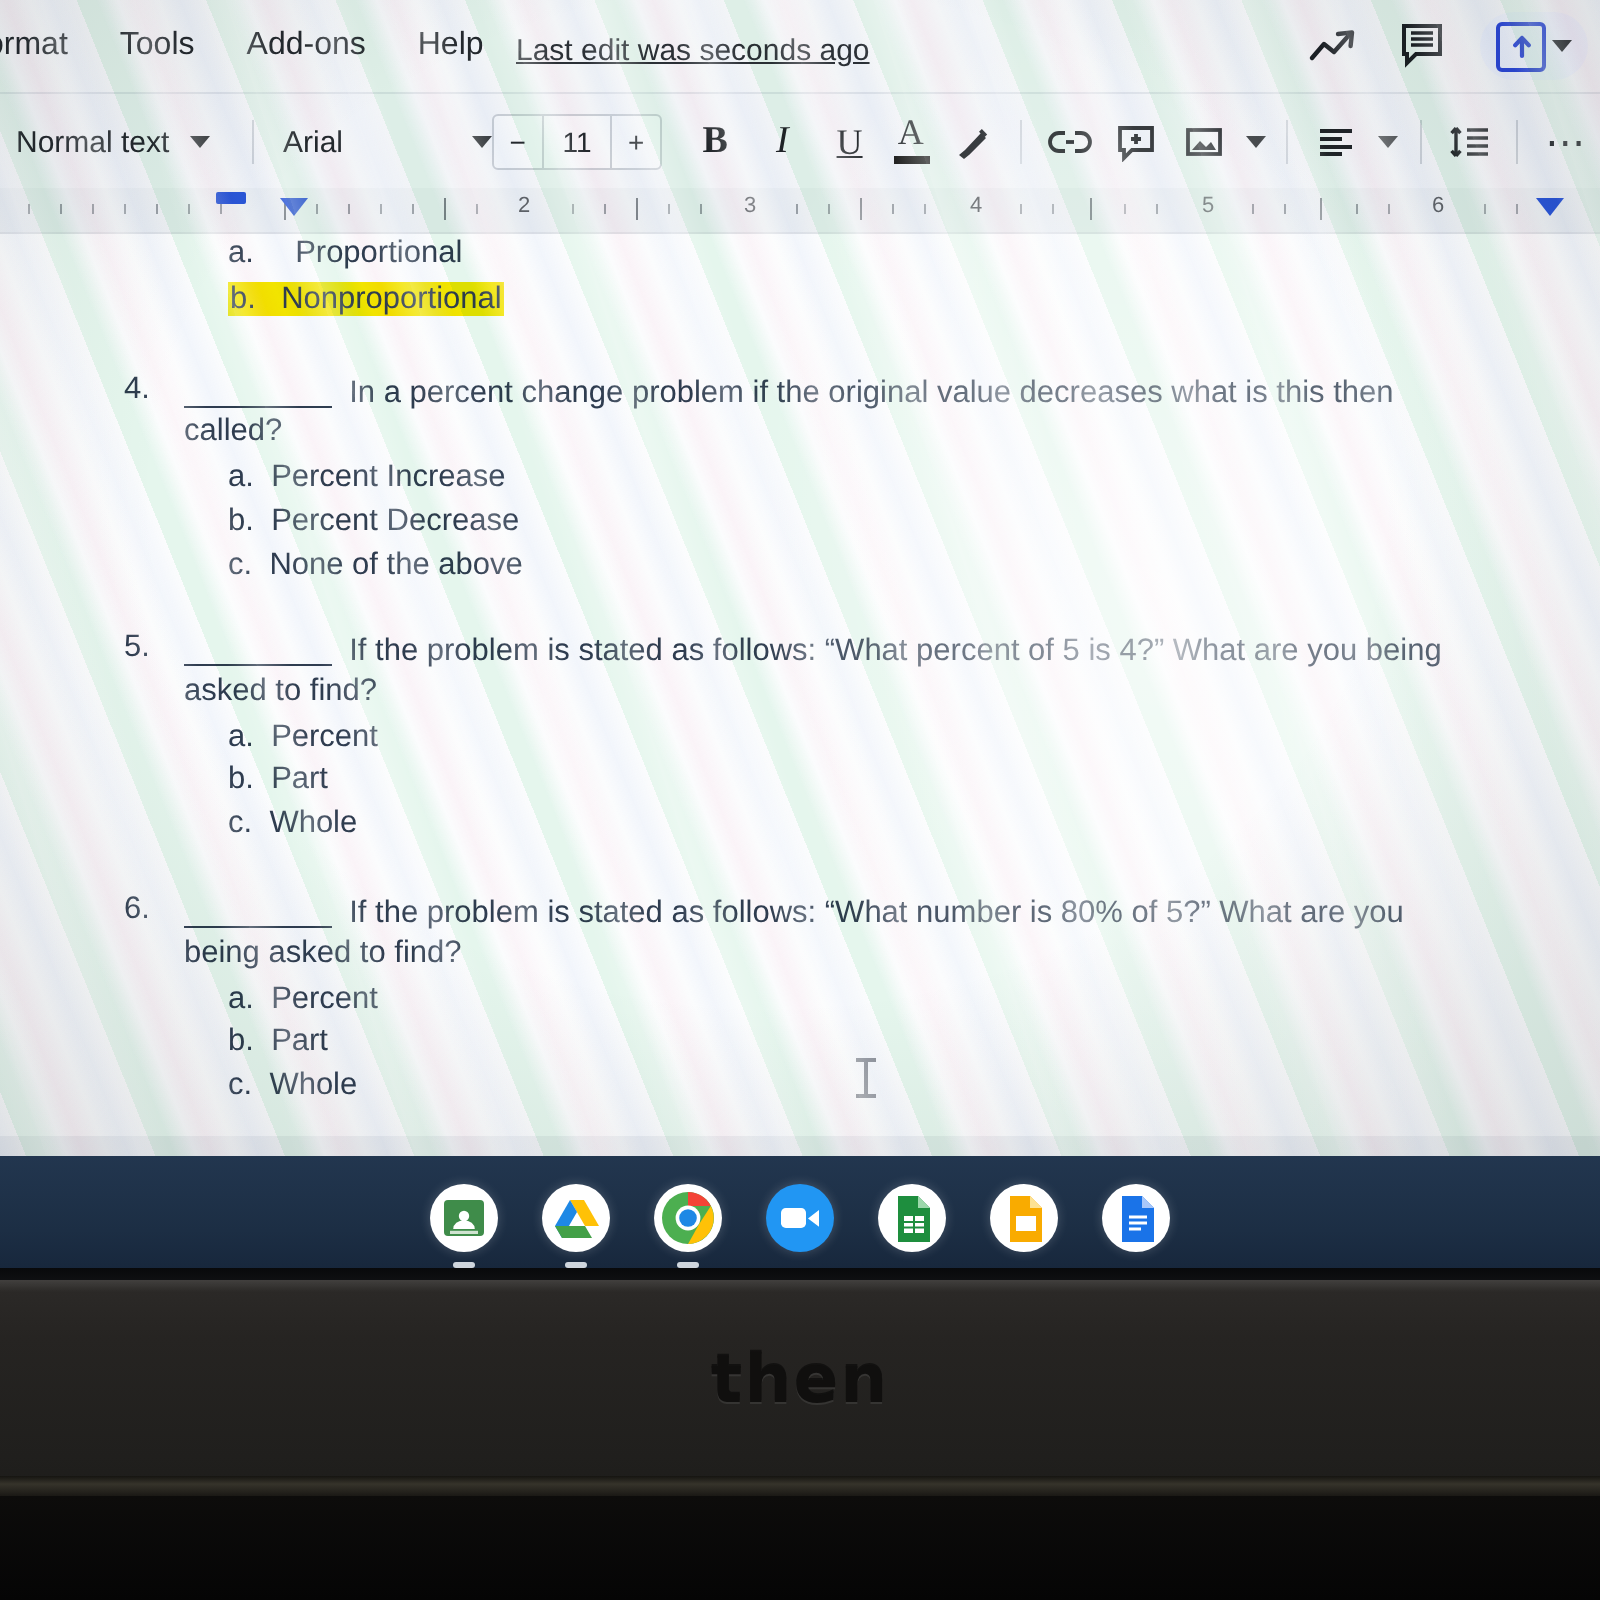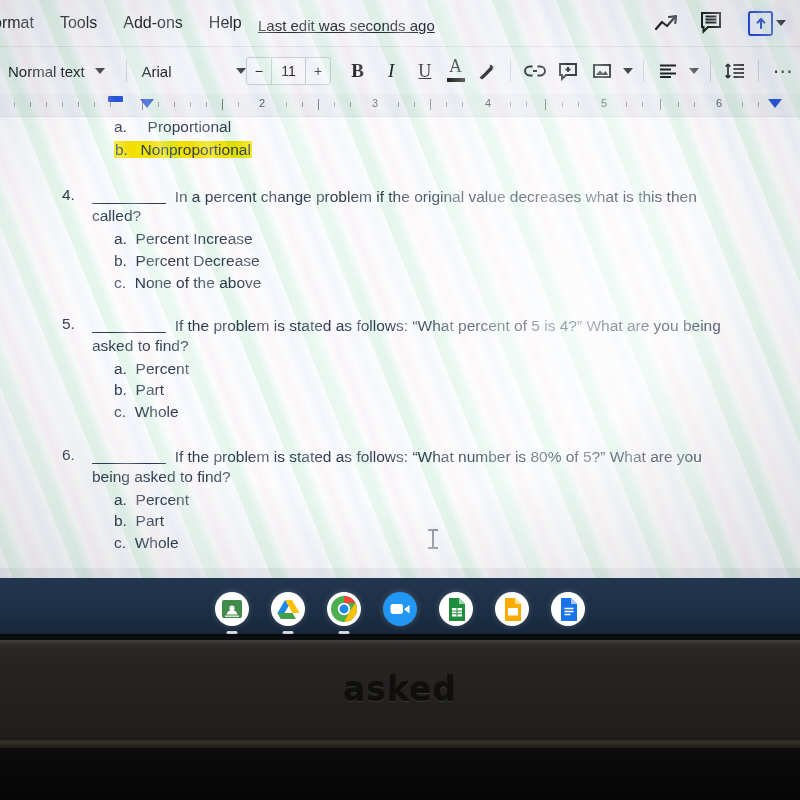--- a/index.html
+++ b/index.html
@@ -511,18 +511,18 @@
         </svg>
       </div>
 
     </div>
   </div>
 
   <div class="screenedge"></div>
 
   <div class="bezel">
     <div class="bezel-hl"></div>
-    <div class="acer">asked</div>
+    <div class="acer">then</div>
     <div class="hinge"></div>
     <div class="hinge2"></div>
   </div>
 
 </div>
 
 </body></html>

